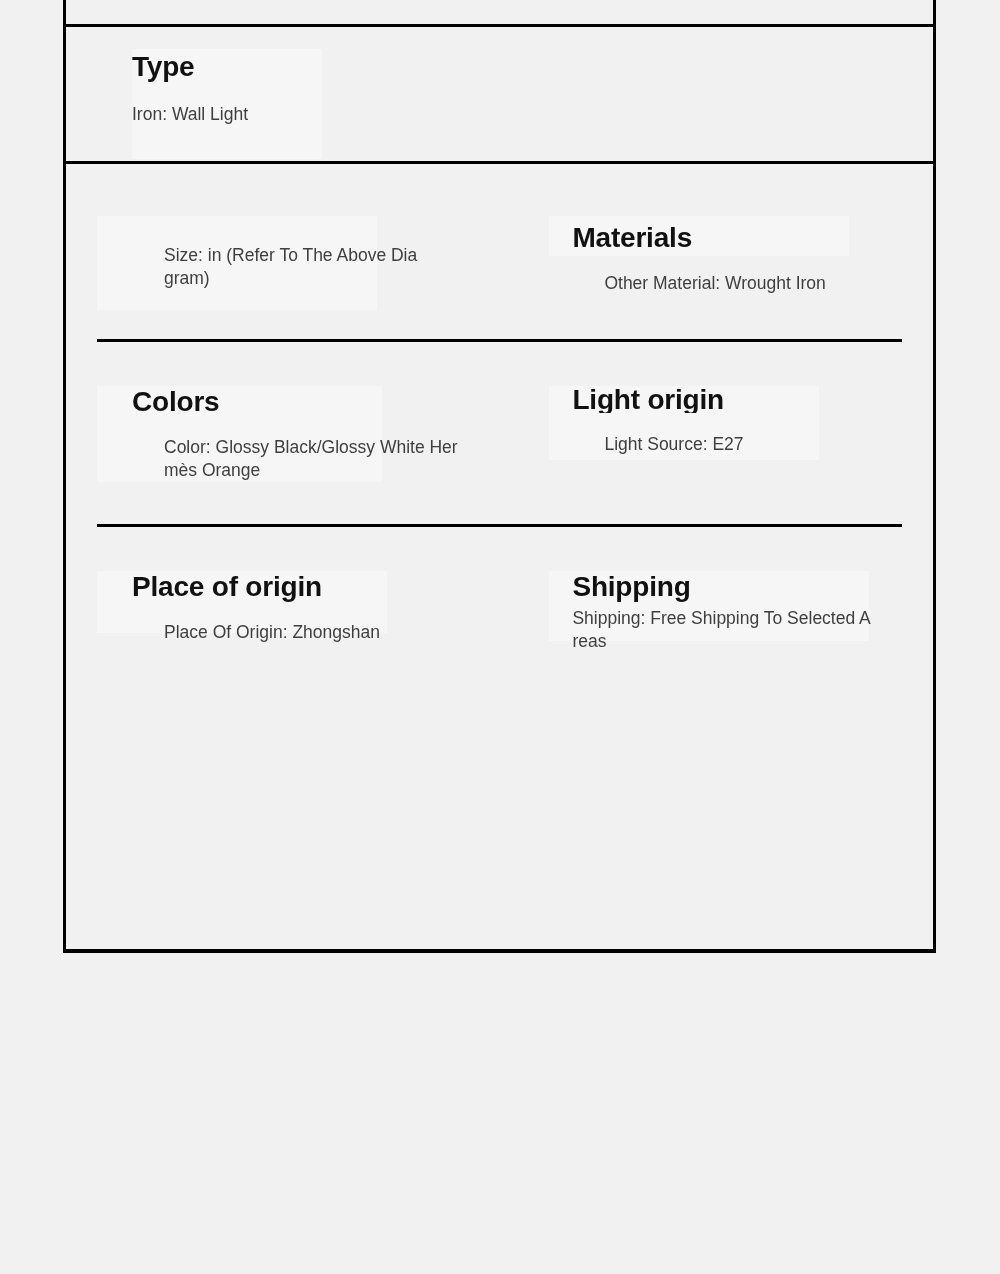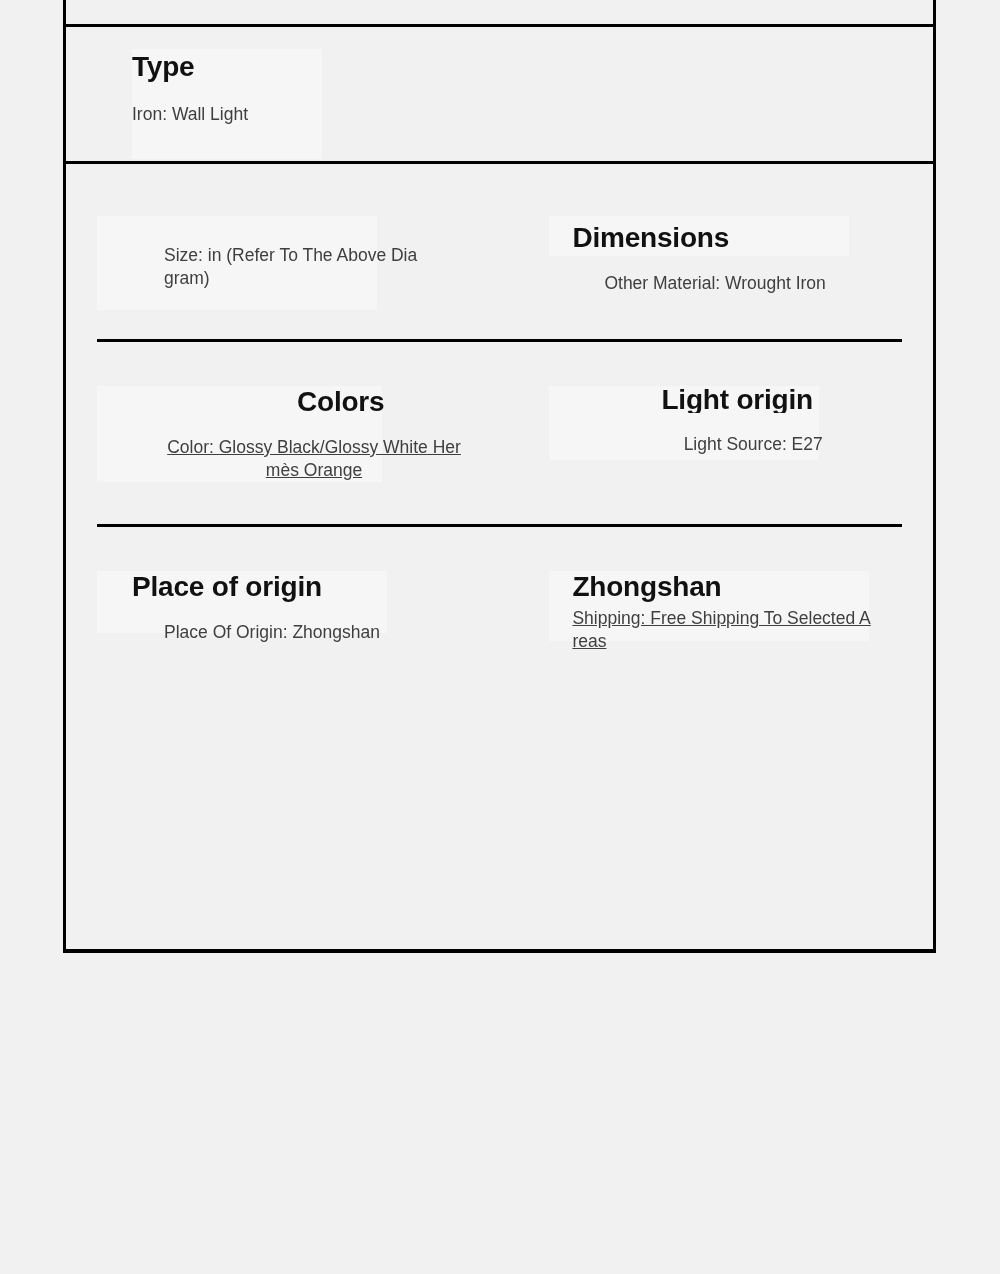--- a/index.html
+++ b/index.html
@@ -108,29 +108,29 @@
     background: #f6f6f6;
     pointer-events: none;
     z-index: 0;
   }
   .heading, .body-text { position: relative; z-index: 1; }
 
   
   .pad-type-h   { margin-top: 0px; }
   .pad-type-b   { margin-top: 22px; }
   .cell-pad-a { padding-top: 60px; padding-bottom: 44px; }
-  .cell-pad-b { padding-top: 46px; padding-bottom: 42px; text-align: center; }
+  .cell-pad-b { padding-top: 46px; padding-bottom: 42px; }
   .cell-pad-c { padding-top: 46px; padding-bottom: 56px; }
   .cell-pad-d { padding-top: 46px; padding-bottom: 10px; }
 
   .gap-h-b { margin-top: 20px; margin-left: 32px; }
 
   
   .measure-narrow { width: 255px; }
-  .measure-mid    { width: 300px; text-decoration: underline; }
+  .measure-mid    { width: 300px; }
   .measure-wide   { width: 880px; white-space: nowrap; }
 </style>
 </head>
 <body>
 
 <div class="spec-card">
 
   <div class="band-top"></div>
 
   <div class="section-type">
@@ -142,21 +142,21 @@
   <div class="section-specs">
 
     <div class="spec-row">
       <div class="cells">
         <div class="cell cell-left cell-pad-a">
           <div class="wash" style="left:0px; top:52px; width:280px; height:94px;"></div>
           <p class="body-text measure-narrow gap-h-b">Size: in (Refer To The Above Diagram)</p>
         </div>
         <div class="cell cell-right cell-pad-a">
           <div class="wash" style="left:0px; top:52px; width:300px; height:40px;"></div>
-          <h2 class="heading">Dimensions</h2>
+          <h2 class="heading">Materials</h2>
           <p class="body-text nowrap gap-h-b">Other Material: Wrought Iron</p>
         </div>
       </div>
     </div>
 
     <div class="spec-row">
       <div class="cells">
         <div class="cell cell-left cell-pad-b">
           <div class="wash" style="left:0px; top:44px; width:285px; height:96px;"></div>
           <h2 class="heading">Colors</h2>
@@ -172,21 +172,21 @@
 
     <div class="spec-row">
       <div class="cells">
         <div class="cell cell-left cell-pad-c">
           <div class="wash" style="left:0px; top:44px; width:290px; height:62px;"></div>
           <h2 class="heading">Place of origin</h2>
           <p class="body-text nowrap gap-h-b">Place Of Origin: Zhongshan</p>
         </div>
         <div class="cell cell-right cell-pad-c">
           <div class="wash" style="left:0px; top:44px; width:320px; height:70px;"></div>
-          <h2 class="heading">Zhongshan</h2>
+          <h2 class="heading">Shipping</h2>
           <p class="body-text measure-mid" style="margin-top:6px;">Shipping: Free Shipping To Selected Areas</p>
         </div>
       </div>
     </div>
 
 
   </div>
 </div>
 
 </body></html>

